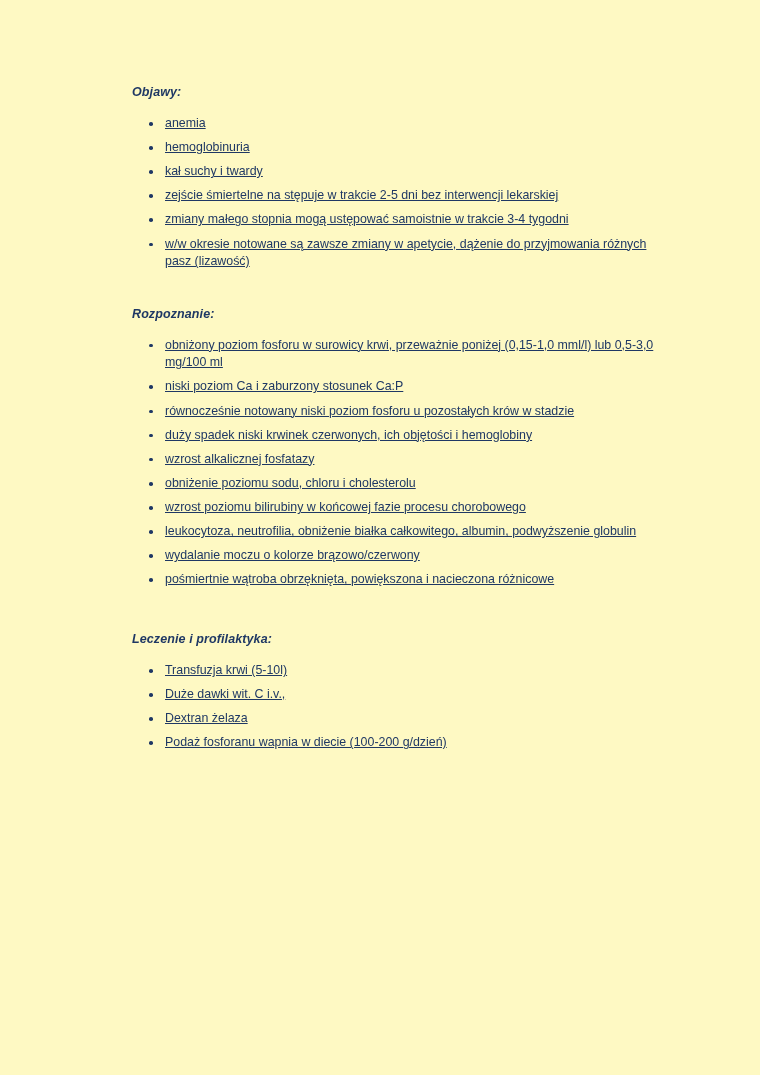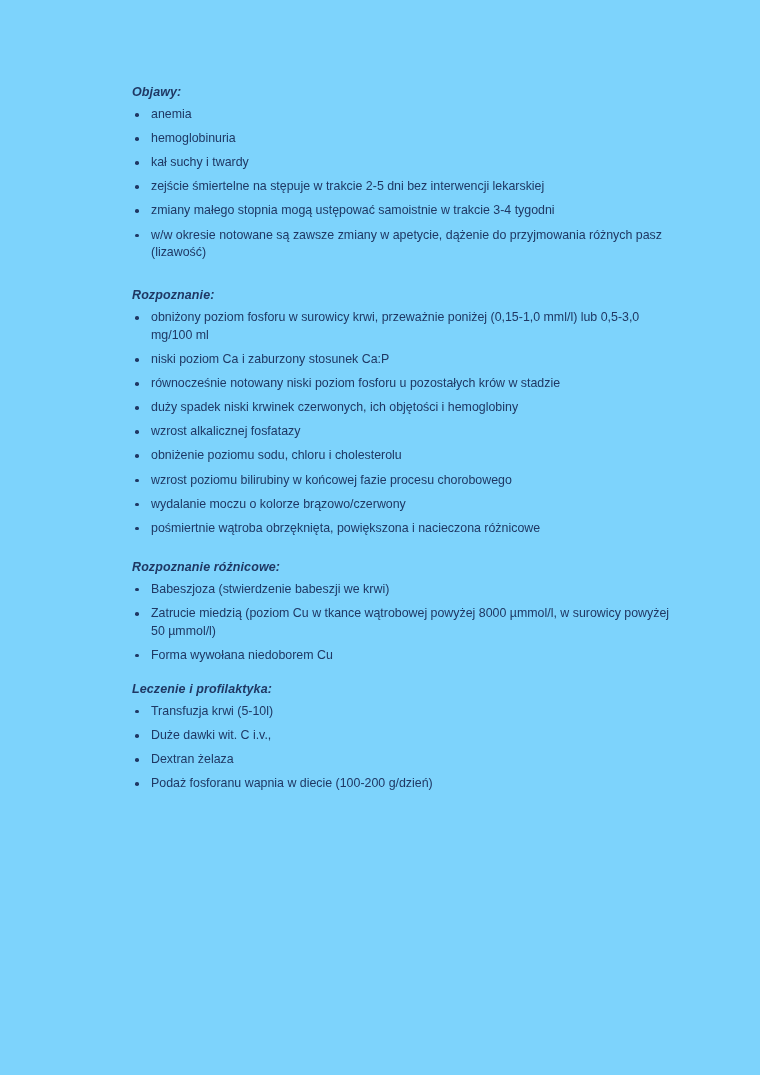--- a/index.html
+++ b/index.html
@@ -15,43 +15,44 @@
     color: #1F3864;
     position: relative;
     overflow: hidden;
   }
   .page {
     position: absolute;
     left: 0;
     top: 0;
     width: 760px;
     height: 1075px;
-    background: #7dd3fc;
+    background: #fef9c3;
   }
   .content {
     position: absolute;
     left: 116px;
     top: 85px;
     width: 570px;
   }
   .section {
     margin-bottom: 4px;
   }
   .section-heading {
     font-weight: bold;
     font-style: italic;
     font-size: 12.5px;
     color: #1F3864;
     margin: 0 0 7px 16px;
     letter-spacing: 0.1px;
   }
   ul.bullets {
     list-style: none;
-    margin: 2px;
+    margin: 16px;
     padding: 0;
+    text-decoration: underline;
   }
   ul.bullets li {
     position: relative;
     padding-left: 33px;
     margin-bottom: 6.5px;
     font-size: 12.4px;
     line-height: 1.42;
     color: #1F3864;
   }
   ul.bullets li::before {
@@ -91,35 +92,28 @@
     <div class="section">
       <div class="section-heading">Rozpoznanie:</div>
       <ul class="bullets">
         <li>obniżony poziom fosforu w surowicy krwi, przeważnie poniżej (0,15-1,0 mml/l) lub 0,5-3,0 mg/100 ml</li>
         <li>niski poziom Ca i zaburzony stosunek Ca:P</li>
         <li>równocześnie notowany niski poziom fosforu u pozostałych krów w stadzie</li>
         <li>duży spadek niski krwinek czerwonych, ich objętości i hemoglobiny</li>
         <li>wzrost alkalicznej fosfatazy</li>
         <li>obniżenie poziomu sodu, chloru i cholesterolu</li>
         <li>wzrost poziomu bilirubiny w końcowej fazie procesu chorobowego</li>
+        <li>leukocytoza, neutrofilia, obniżenie białka całkowitego, albumin, podwyższenie globulin</li>
         <li>wydalanie moczu o kolorze brązowo/czerwony</li>
         <li>pośmiertnie wątroba obrzęknięta, powiększona i nacieczona różnicowe</li>
       </ul>
     </div>
 
     <div class="gap-med"></div>
 
-    <div class="section">
-      <div class="section-heading">Rozpoznanie różnicowe:</div>
-      <ul class="bullets">
-        <li>Babeszjoza (stwierdzenie babeszji we krwi)</li>
-        <li>Zatrucie miedzią (poziom Cu w tkance wątrobowej powyżej 8000 µmmol/l, w surowicy powyżej 50 µmmol/l)</li>
-        <li>Forma wywołana niedoborem Cu</li>
-      </ul>
-    </div>
 
     <div class="gap-small"></div>
 
     <div class="section">
       <div class="section-heading">Leczenie i profilaktyka:</div>
       <ul class="bullets">
         <li>Transfuzja krwi (5-10l)</li>
         <li>Duże dawki wit. C i.v.,</li>
         <li>Dextran żelaza</li>
         <li>Podaż fosforanu wapnia w diecie (100-200 g/dzień)</li>

